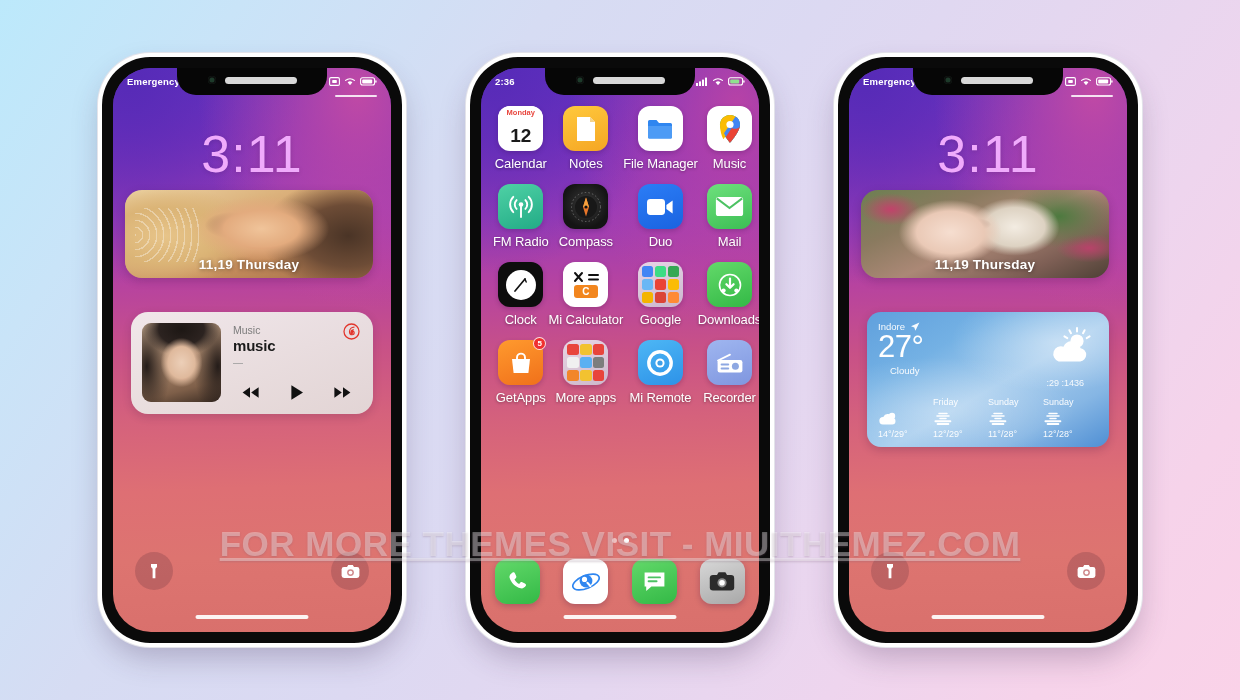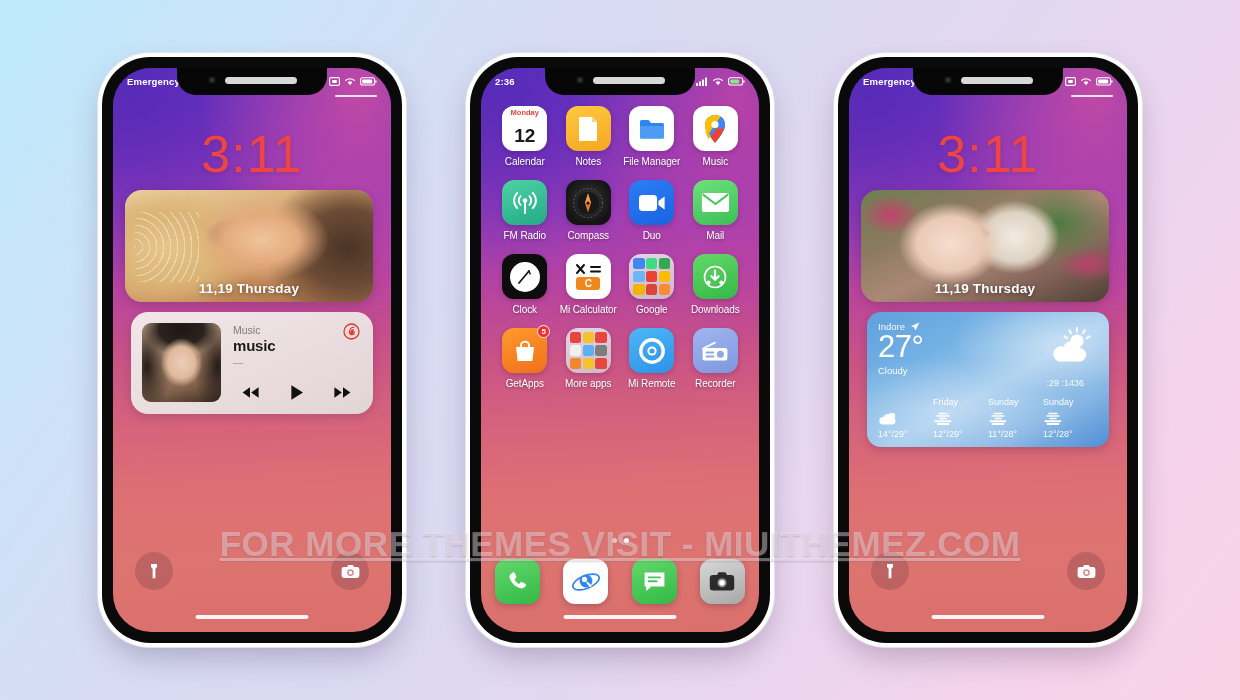--- a/index.html
+++ b/index.html
@@ -124,34 +124,34 @@
     background: rgba(255,255,255,.85);
     border-radius: 2px;
     z-index: 13;
   }
 
   
   .lock-clock {
     position: absolute;
     top: 56px; left: 0; right: 0;
     text-align: center;
-    color: #ef4444;
+    color: #f0abfc;
     font-size: 52px;
     font-weight: 300;
     letter-spacing: 1px;
     z-index: 6;
     text-shadow: 0 1px 5px rgba(0,0,0,.13);
   }
 
   
   .photo-widget {
     position: absolute;
     left: 12px; right: 18px;
     top: 122px;
-    height: 112px;
+    height: 88px;
     border-radius: 17px;
     overflow: hidden;
     z-index: 6;
     box-shadow: 0 3px 10px rgba(40,10,50,.2);
   }
   .photo-art { position: absolute; inset: 0; }
 
   
   .art-girl1 {
     background:
@@ -285,21 +285,21 @@
   }
   .app-icon {
     width: 45px; height: 45px;
     border-radius: 12px;
     position: relative;
     overflow: hidden;
     display: flex; align-items: center; justify-content: center;
     box-shadow: 0 2px 5px rgba(40,10,60,.22);
   }
   .app-label {
-    font-size: 10px;
+    font-size: 13px;
     color: #fff;
     text-shadow: 0 1px 3px rgba(0,0,0,.4);
     white-space: nowrap;
     letter-spacing: -.1px;
   }
   .badge {
     position: absolute;
     top: -3px; right: -3px;
     min-width: 13px; height: 13px;
     border-radius: 7px;
@@ -375,21 +375,21 @@
     background:
       radial-gradient(70% 60% at 78% 22%, rgba(255,255,255,.40) 0%, rgba(255,255,255,0) 62%),
       radial-gradient(80% 55% at 30% 72%, rgba(255,255,255,.30) 0%, rgba(255,255,255,0) 70%),
       linear-gradient(150deg, #5fa0dd 0%, #74b1e4 28%, #a7cdee 54%, #86b6e4 78%, #4f8fd4 100%);
     color: #fff;
     padding: 9px 11px 8px 11px;
     box-shadow: 0 3px 10px rgba(40,10,50,.2);
   }
   .w-city { display:flex; align-items:center; gap:5px; font-size:9.5px; opacity:.95; }
   .w-temp { font-size: 31px; font-weight: 300; line-height: 1.06; margin-top: -1px; letter-spacing:-.5px; }
-  .w-cond { font-size: 9.5px; margin-top: 1px; opacity:.95; }
+  .w-cond { font-size: 9.5px; margin-top: 1px; opacity:.95;margin-left:12px; }
   .w-metrics { display:flex; justify-content:flex-end; font-size:9px; opacity:.92; margin-top:2px; padding-right:14px; }
   .w-big-icon { position:absolute; right:14px; top:14px; }
   .w-forecast {
     position:absolute; left:11px; right:11px; bottom:8px;
     display:grid; grid-template-columns: repeat(4,1fr);
   }
   .w-col { display:flex; flex-direction:column; gap:3px; }
   .w-day { font-size:9px; opacity:.95; height:11px; }
   .w-range { font-size:9px; opacity:.95; }
 

